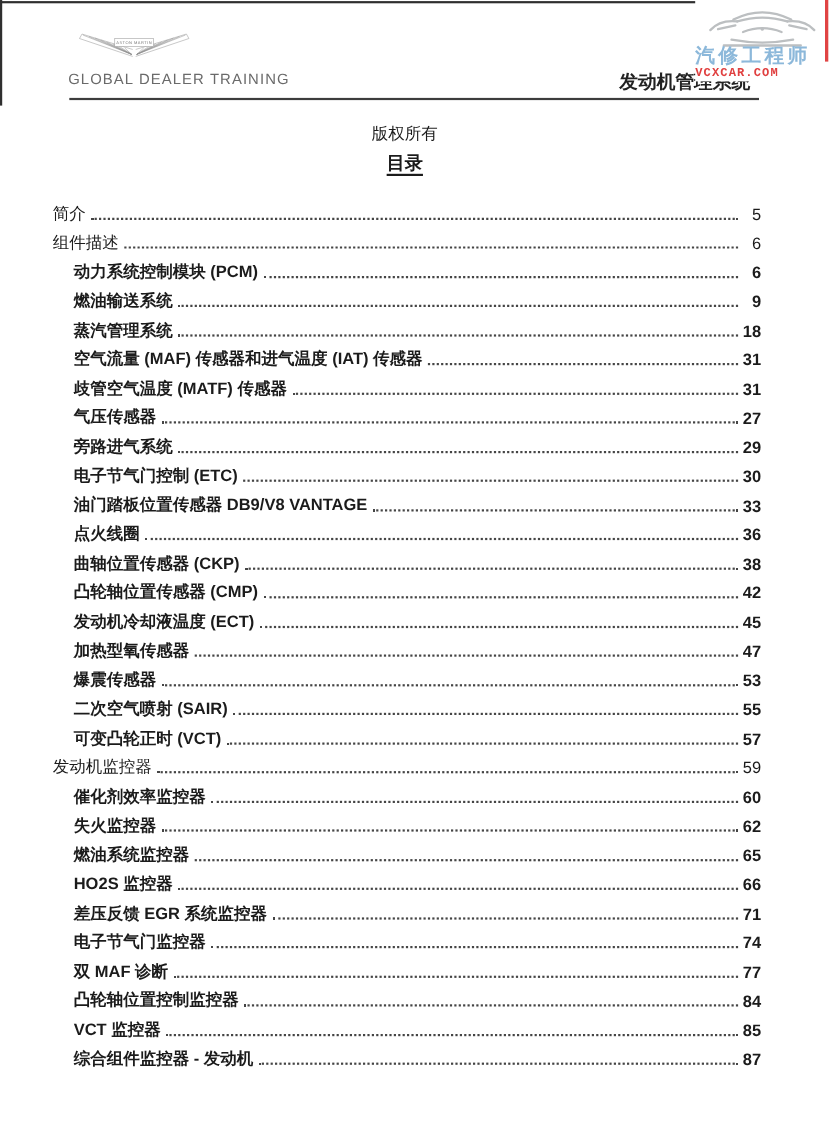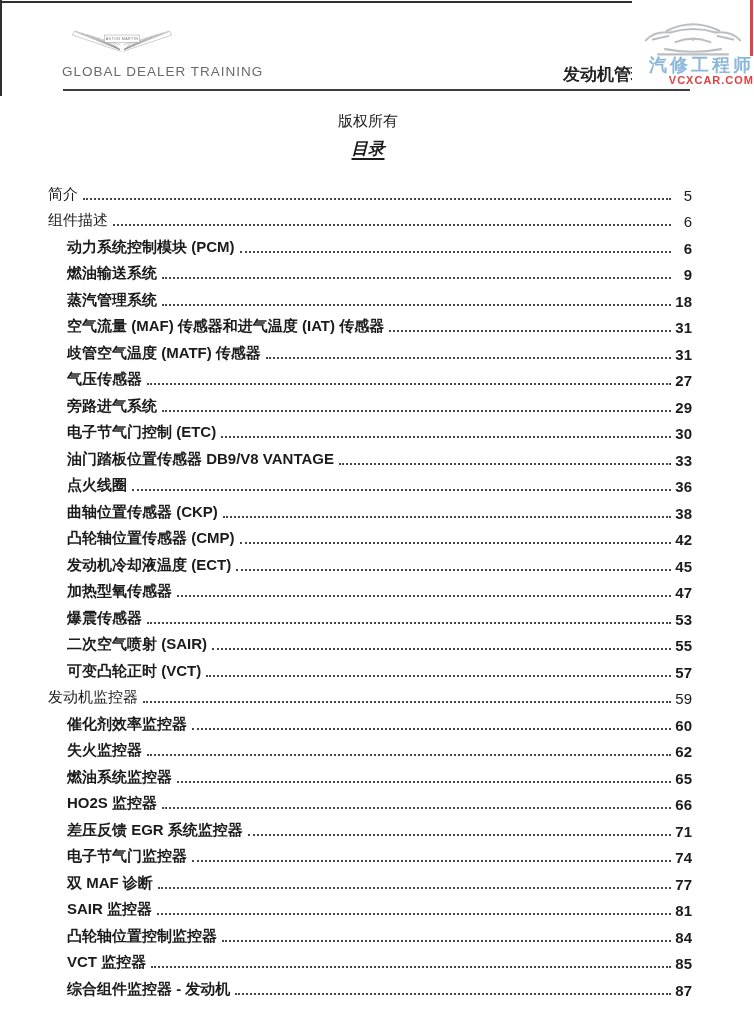--- a/index.html
+++ b/index.html
@@ -24,33 +24,33 @@
   }
   .header-rule { position:absolute; left:63px; top:89px; width:627px; height:2px; background:#3d3d3d; }
   .doc-title {
     position:absolute; right:72px; top:63px;
     font-size:17px; font-weight:bold; color:#222;
   }
 
   
   .watermark {
     position:absolute; right:0; top:0; width:122px; z-index:4;
-    background:#fff; text-align:right; padding-top:15px;
+    background:#fff; text-align:left; padding-top:2px;font-family:Liberation Mono, monospace;
   }
   .watermark .car { width:110px; height:42px; display:block; margin:0 auto; }
   .wm-title { font-size:18px; font-weight:bold; letter-spacing:3px; line-height:17px; white-space:nowrap; }
   .wm-site  { font-size:11px; font-weight:bold; letter-spacing:1px; line-height:13px; }
 
   
   .center-block { position:absolute; left:44px; width:648px; text-align:center; }
   .copyright { top:112px; font-size:15px; }
   .toc-heading-wrap { top:138px; }
   .toc-heading {
     font-size:16.5px; font-weight:bold;
-    text-decoration: underline; text-underline-offset:4px; text-decoration-thickness:2px;font-style:italic;
+    text-decoration: underline; text-underline-offset:4px; text-decoration-thickness:2px;
   }
 
   
   .toc { position:absolute; left:48px; top:177px; width:644px; }
   .toc-row { display:flex; align-items:flex-end; height:26.5px; font-size:15px; white-space:nowrap; }
   .toc-row.lvl1 { padding-left:19px;font-weight:bold; }
   .toc-label { flex:0 0 auto; }
   .toc-dots  { flex:1 1 auto; border-bottom:2px dotted #454545; margin:0 3px 4px 5px; min-width:10px; }
   .toc-page  { flex:0 0 auto; text-align:right; min-width:18px; }
 </style>
@@ -243,25 +243,20 @@
         <span class="toc-label">电子节气门监控器</span>
         <span class="toc-dots"></span>
         <span class="toc-page">74</span>
       </div>
       <div class="toc-row lvl1">
         <span class="toc-label">双 MAF 诊断</span>
         <span class="toc-dots"></span>
         <span class="toc-page">77</span>
       </div>
       <div class="toc-row lvl1">
-        <span class="toc-label">SAIR 监控器</span>
-        <span class="toc-dots"></span>
-        <span class="toc-page">81</span>
-      </div>
-      <div class="toc-row lvl1">
         <span class="toc-label">凸轮轴位置控制监控器</span>
         <span class="toc-dots"></span>
         <span class="toc-page">84</span>
       </div>
       <div class="toc-row lvl1">
         <span class="toc-label">VCT 监控器</span>
         <span class="toc-dots"></span>
         <span class="toc-page">85</span>
       </div>
       <div class="toc-row lvl1">

